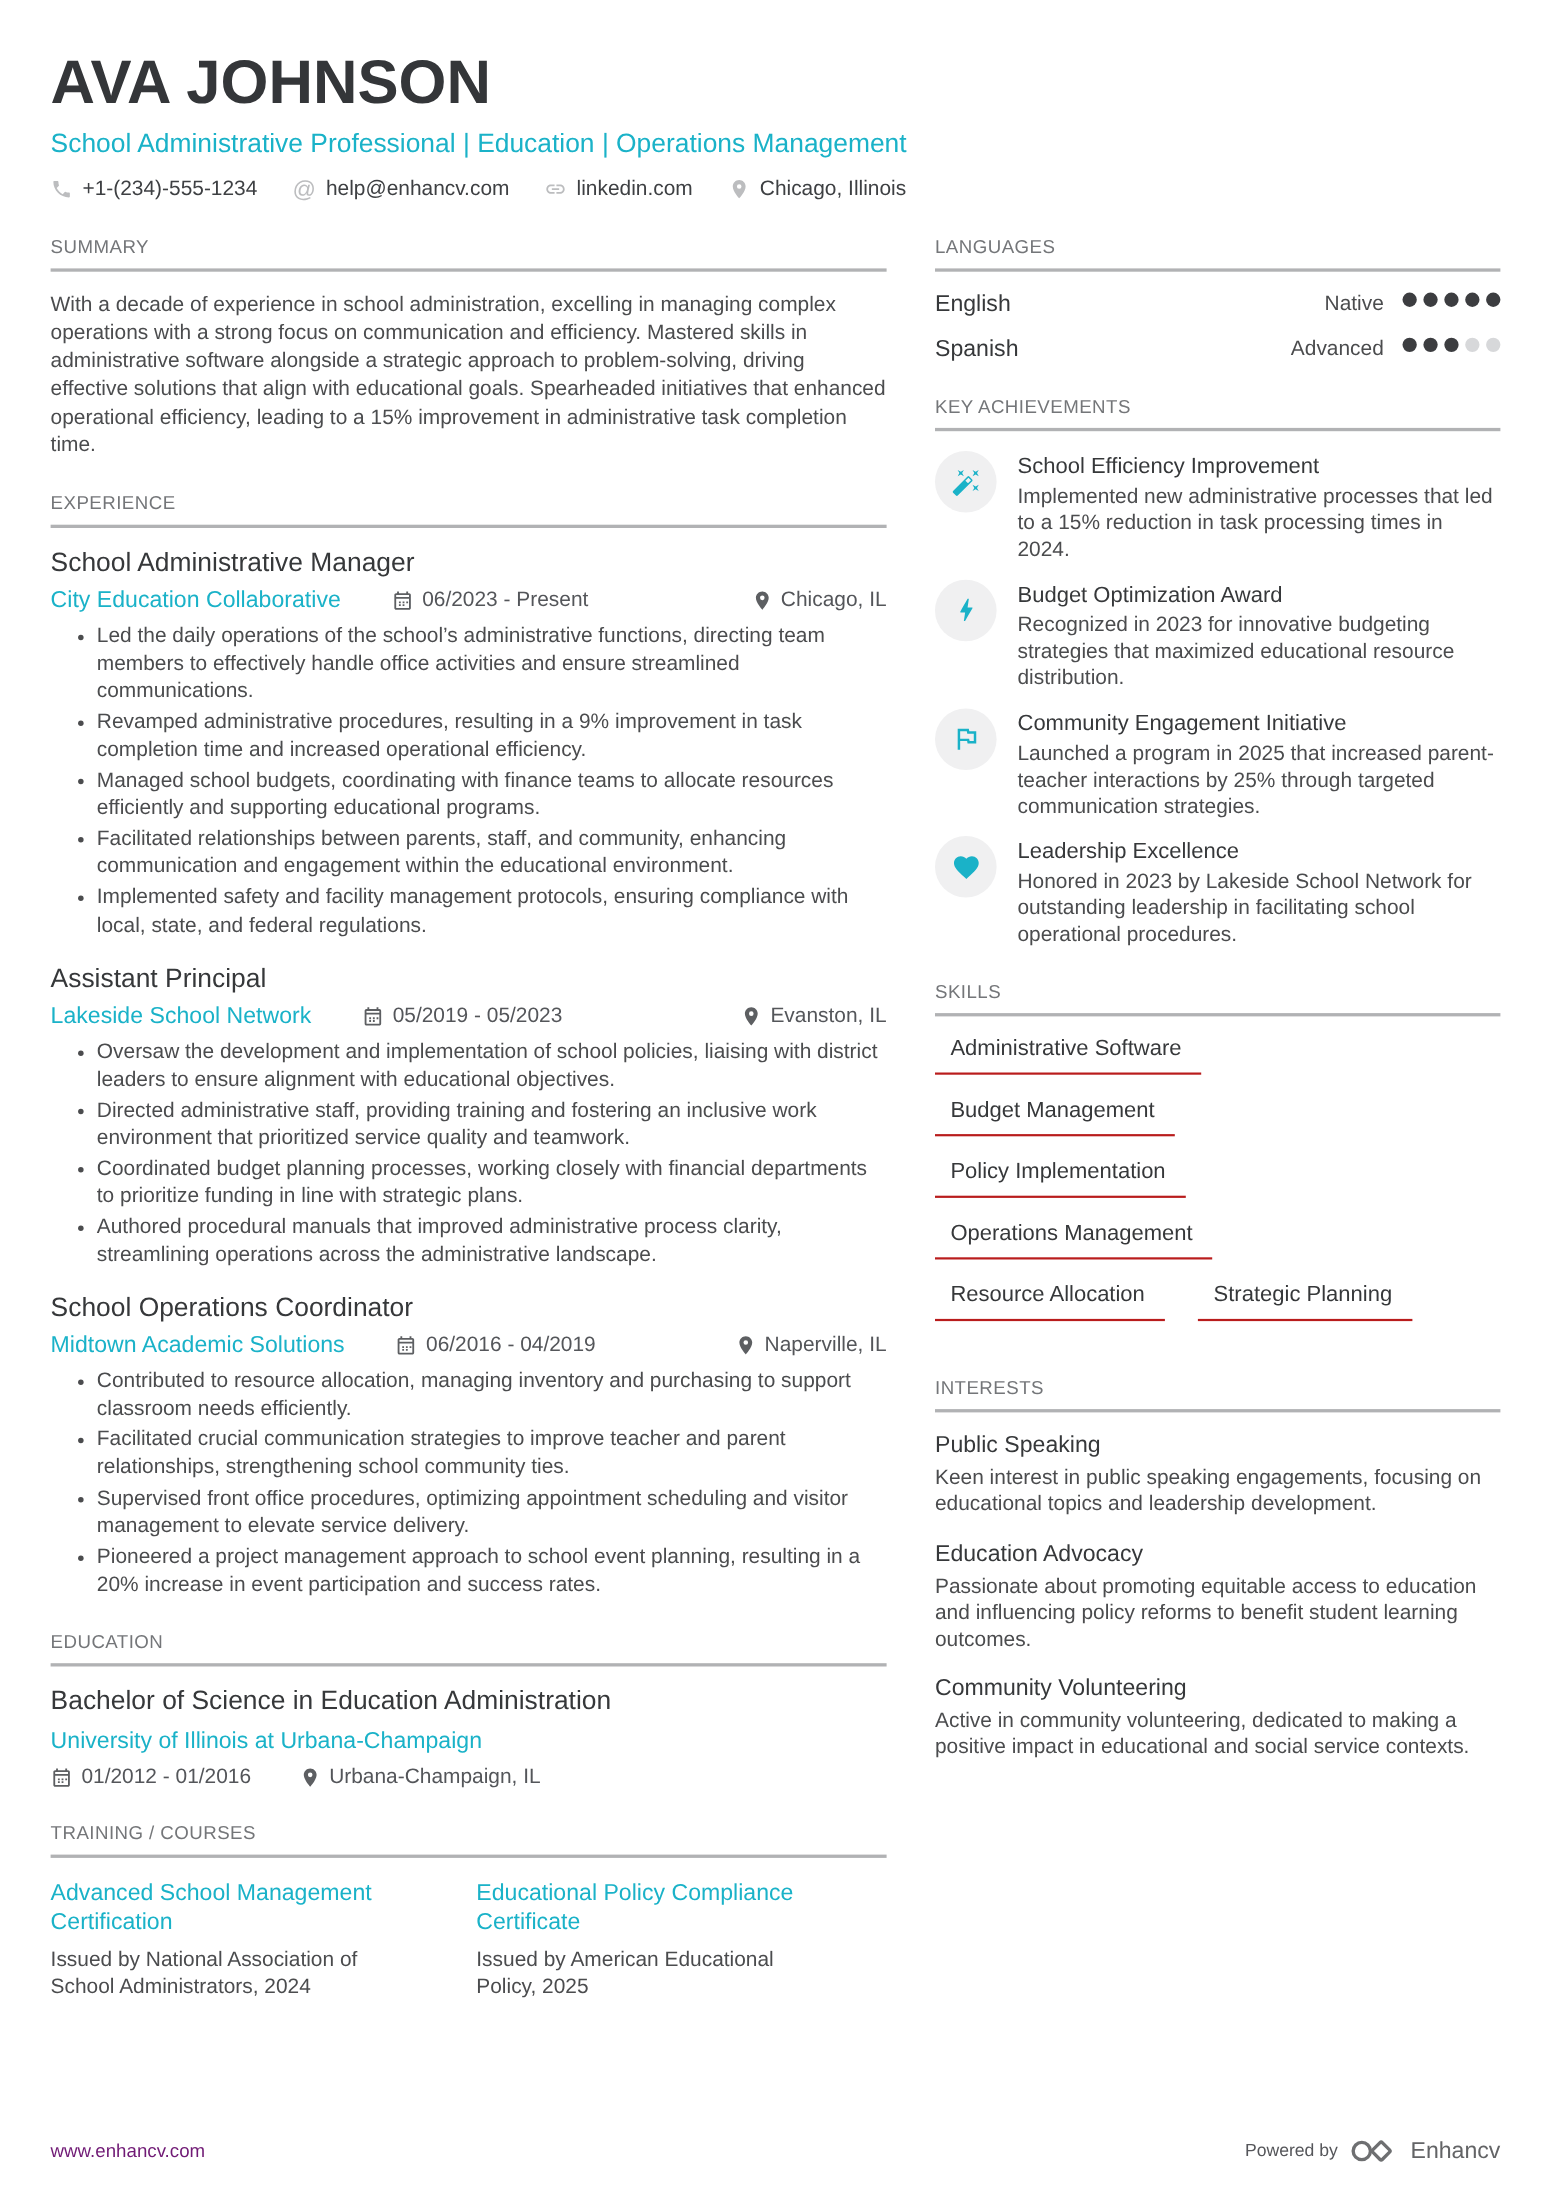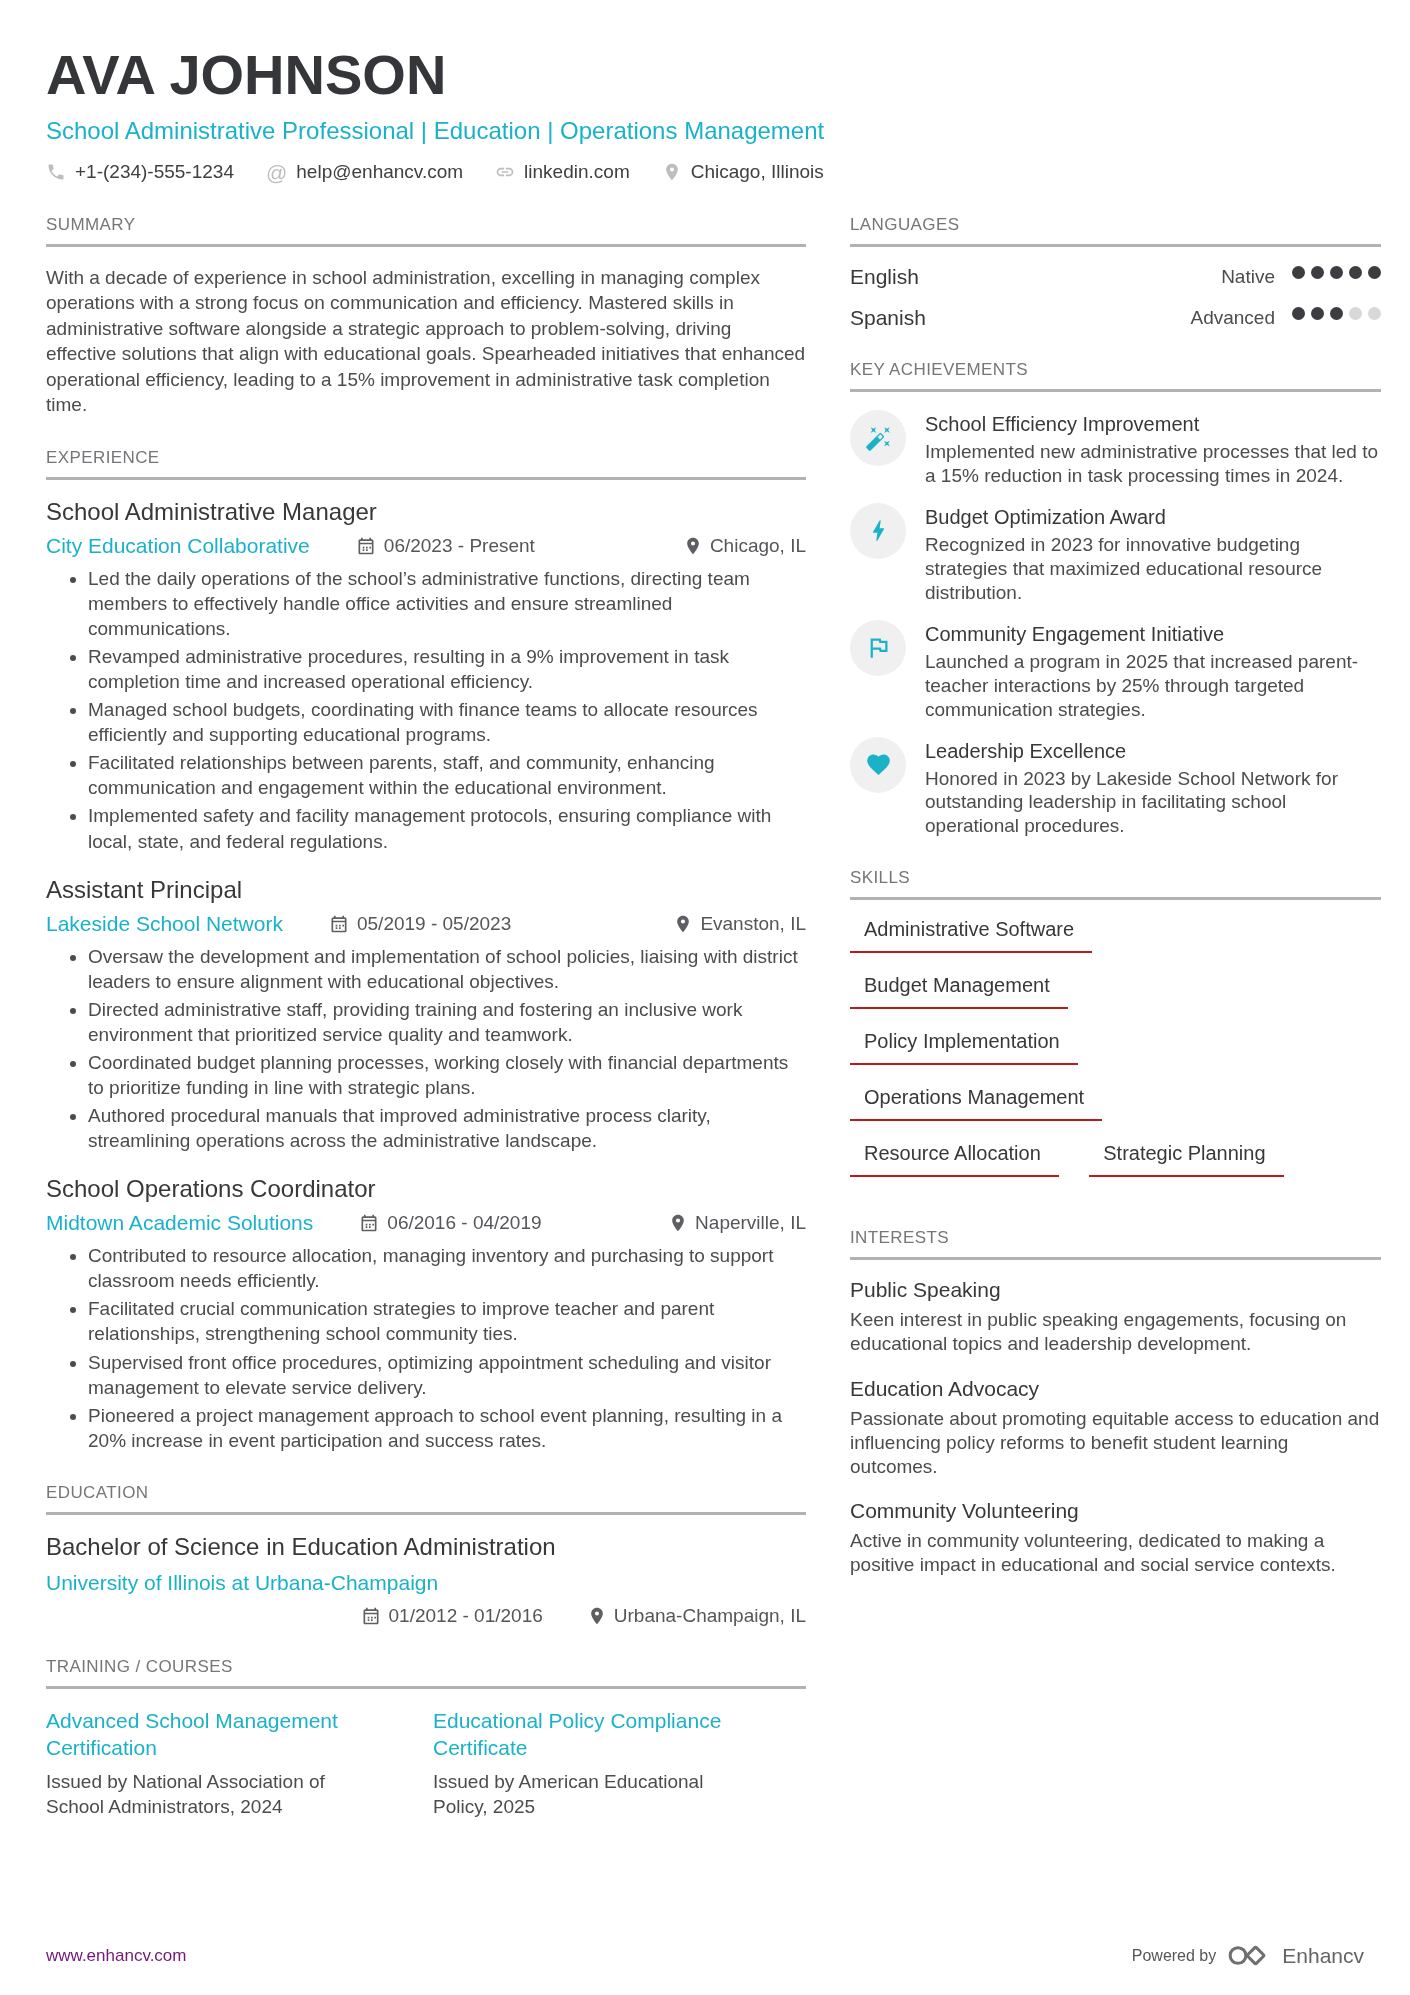--- a/index.html
+++ b/index.html
@@ -1,18 +1,18 @@
 <!DOCTYPE html>
 <html><head>
 <meta charset="utf-8">
 <style>
   html,body { margin:0; padding:0; background:#ffffff; }
   body { font-family:"Liberation Sans","DejaVu Sans",sans-serif; color:#4b4c4e; }
   .page { width:1410px; height:1995px; position:relative; box-sizing:border-box;
-          padding:42px 29px 0 46px; overflow:hidden; background:#ffffff; }
+          padding:42px 46px 0 46px; overflow:hidden; background:#ffffff; }
 
   
   .name { font-size:56px; font-weight:700; color:#343639; margin:0 0 10px 0; letter-spacing:0; }
   .subtitle { font-size:24px; font-weight:500; color:#1ab2c8; margin:0 0 16px 0; }
   .contact-row { display:flex; align-items:center; gap:32px; font-size:19px; color:#3e4043; }
   .contact-item { display:flex; align-items:center; gap:9px; }
   .cicon { color:#bcbdbf; display:flex; align-items:center; }
   .cicon svg { width:20px; height:20px; fill:currentColor; }
   .at-glyph { font-size:21px; line-height:1; color:#bcbdbf; }
 
@@ -36,21 +36,21 @@
   .meta-date { display:flex; align-items:center; gap:8px; margin-left:46px; }
   .meta-loc  { display:flex; align-items:center; gap:7px; margin-left:auto; }
   .meta-icon { color:#5d5f62; display:flex; }
   .meta-icon svg { width:20px; height:20px; fill:currentColor; }
   .bullets { margin:8px 0 0 0; padding-left:42px; }
   .bullets li { font-size:19px; line-height:1.32; margin-bottom:3px; }
 
   
   .degree { font-size:24px; font-weight:500; color:#36383a; margin:0 0 10px 0; }
   .school { font-size:21px; font-weight:500; color:#1ab2c8; margin:0 0 10px 0; }
-  .edu-meta { display:flex; align-items:center; font-size:19px; color:#54565a;justify-content:flex-end; }
+  .edu-meta { display:flex; align-items:center; font-size:19px; color:#54565a; }
   .edu-meta .meta-date { margin-left:0; }
   .edu-meta .meta-loc { margin-left:44px; }
   .courses { display:grid; grid-template-columns:320px 300px; column-gap:67px; }
   .course-title { font-size:21px; font-weight:500; color:#1ab2c8; line-height:1.3; margin:0 0 9px 0; }
   .course-issuer { font-size:19px; line-height:1.3; margin:0; }
 
   
   .lang-row { display:flex; align-items:center; margin-bottom:17px; }
   .lang-name { font-size:21px; color:#36383a; }
   .lang-right { margin-left:auto; display:flex; gap:17px; }

